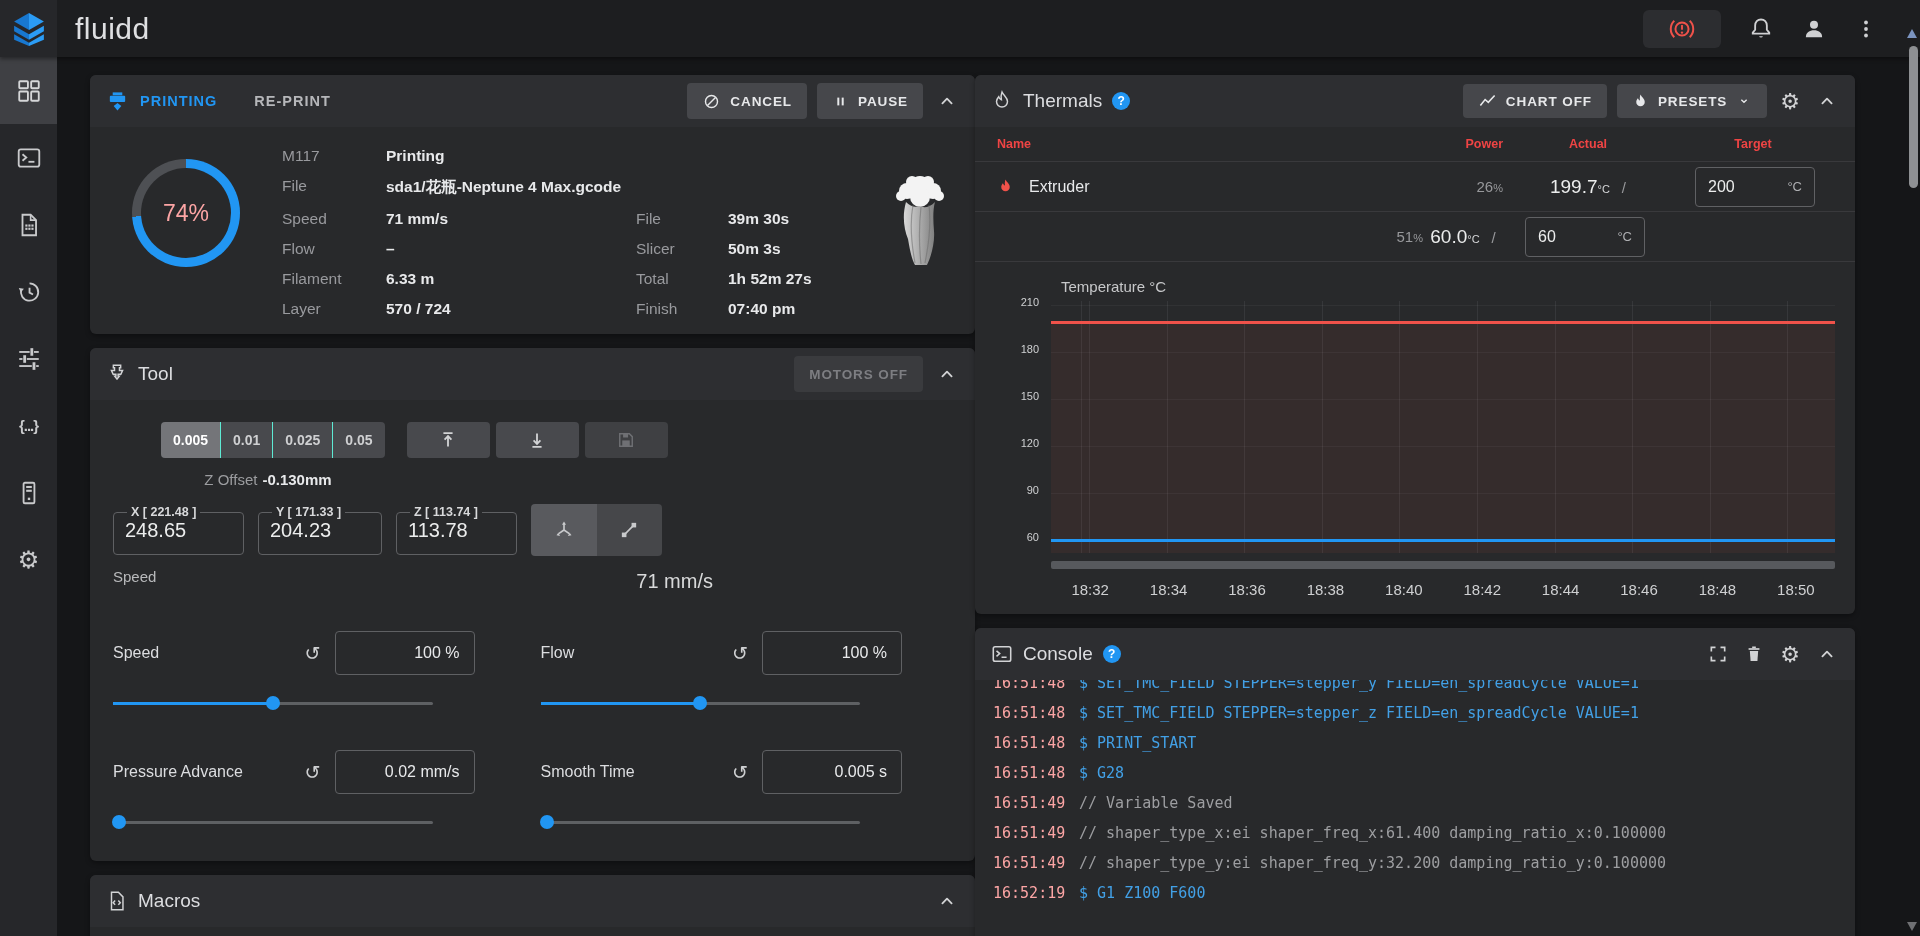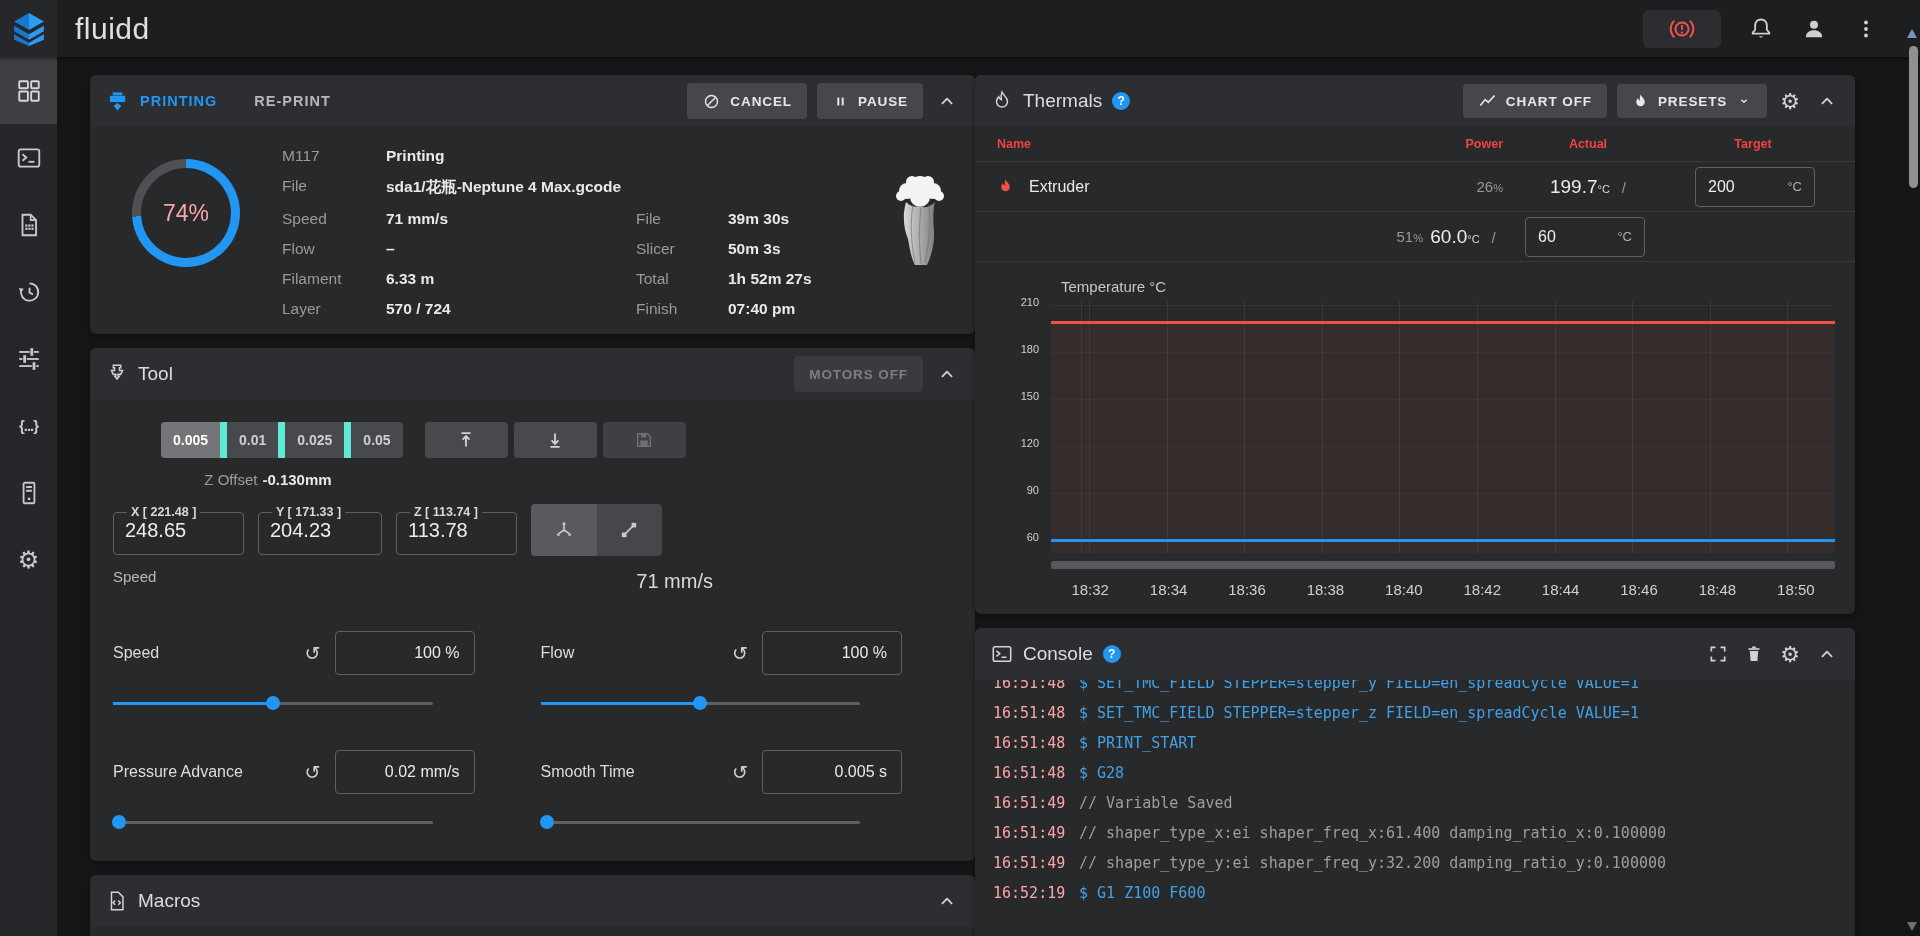--- a/index.html
+++ b/index.html
@@ -57,21 +57,21 @@
   .stats { display:grid; grid-template-columns:104px 250px 92px auto; row-gap:12px; font-size:15.5px; align-content:start; margin-top:2px; }
   .stat-label { color:#999a9e; }
   .stat-value { color:#e8e9eb; font-weight:bold; }
   .span3 { grid-column:2 / 5; }
   .vase { margin-left:auto; margin-top:26px; flex:none; }
 
   
   .tool-body { padding:22px 23px 26px; }
   .zrow { display:flex; align-items:center; margin-left:48px; }
   .seg { display:flex; border-radius:4px; overflow:hidden; }
-  .seg-btn { height:36px; background:#48494d; color:#cfd0d2; font-weight:bold; font-size:14px; padding:0 12px; border:none; border-right:7px solid #5eead4; font-family:inherit; cursor:pointer; }
+  .seg-btn { height:36px; background:#48494d; color:#cfd0d2; font-weight:bold; font-size:14px; padding:0 12px; border:none; border-right:1px solid #5eead4; font-family:inherit; cursor:pointer; }
   .seg-btn:last-child { border-right:none; }
   .seg-btn.selected { background:#747579; color:#ffffff; }
   .zbtn { width:83px; height:36px; margin-left:6px; background:#48494d; border:none; border-radius:4px; color:#d2d3d5; display:grid; place-items:center; cursor:pointer; }
   .zbtn.first { margin-left:22px; }
   .zbtn.disabled { background:#3f4043; color:#6f7074; cursor:default; }
   .zoffset { margin:13px 0 0 48px; width:214px; text-align:center; font-size:15px; color:#9c9da0; }
   .zoffset b { color:#e8e9eb; margin-left:5px; }
 
   .axes-wrap { position:relative; margin-top:16px; }
   .axes-row { display:flex; gap:14px; align-items:center; }

